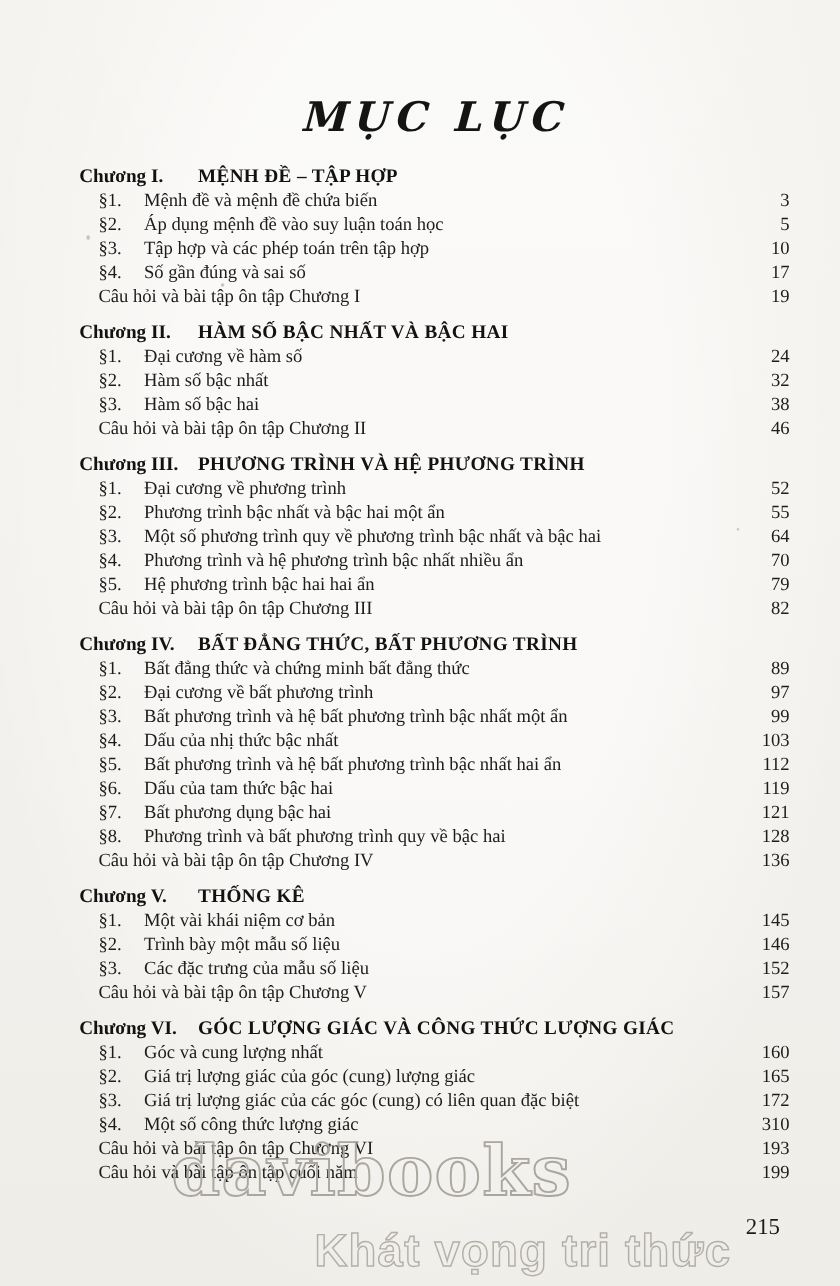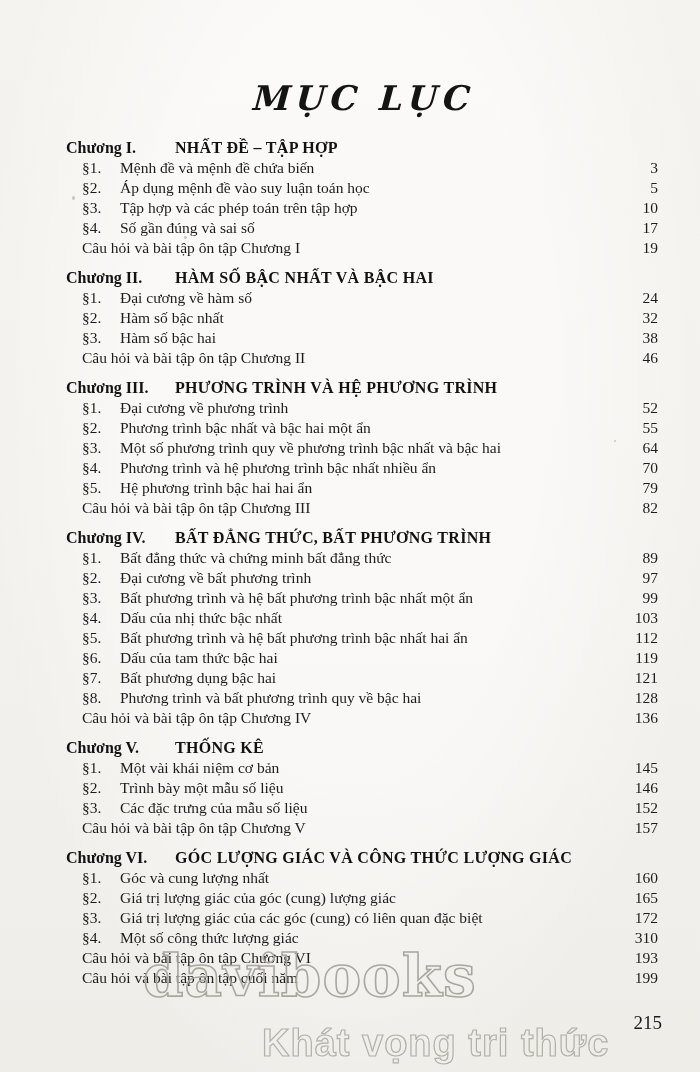--- a/index.html
+++ b/index.html
@@ -41,21 +41,20 @@
     line-height: 20px;
   }
   .chapter-block { margin-top: 10px; }
   .chapter-block:first-child { margin-top: 0; }
   .chapter-heading {
     display: flex;
     font-weight: bold;
     font-size: 16px;
     color: #121212;
     white-space: nowrap;
-    gap: 10px;
   }
   .chapter-label {
     flex: 0 0 auto;
     min-width: 99px;
   }
   .chapter-title { letter-spacing: 0.3px; }
   .entry {
     display: flex;
     padding-left: 16px;
     white-space: nowrap;
@@ -93,41 +92,41 @@
     font-family: Liberation Sans, sans-serif;
     font-weight: bold;
     font-size: 38px;
     letter-spacing: 1px;
     color: transparent;
     -webkit-text-stroke: 1.2px #b3b0a9;
     pointer-events: none;
   }
   .folio {
     position: absolute;
-    right: 38px;
+    right: 50px;
     top: 1012px;
     font-size: 19px;
     color: #1c1c1c;
   }
   .speck { position: absolute; background: #c8c5be; border-radius: 50%; }
   .speck-1 { left: 184px; top: 236px; width: 3px; height: 3px; }
   .speck-2 { left: 72px;  top: 196px; width: 3px; height: 4px; }
   .speck-3 { left: 614px; top: 440px; width: 2px; height: 2px; }
 </style>
 </head>
 <body>
 
 <div class="page">
   <h1 class="page-title">MỤC LỤC</h1>
 
   <div class="toc">
       <div class="chapter-block">
         <div class="chapter-heading">
           <span class="chapter-label">Chương I.</span>
-          <span class="chapter-title">NHẤT ĐỀ – TẬP HỢP</span>
+          <span class="chapter-title">MỆNH ĐỀ – TẬP HỢP</span>
         </div>
         <div class="entry">
           <span class="entry-label">§1.</span>
           <span class="entry-text">Mệnh đề và mệnh đề chứa biến</span>
           <span class="entry-page">3</span>
         </div>
         <div class="entry">
           <span class="entry-label">§2.</span>
           <span class="entry-text">Áp dụng mệnh đề vào suy luận toán học</span>
           <span class="entry-page">5</span>

